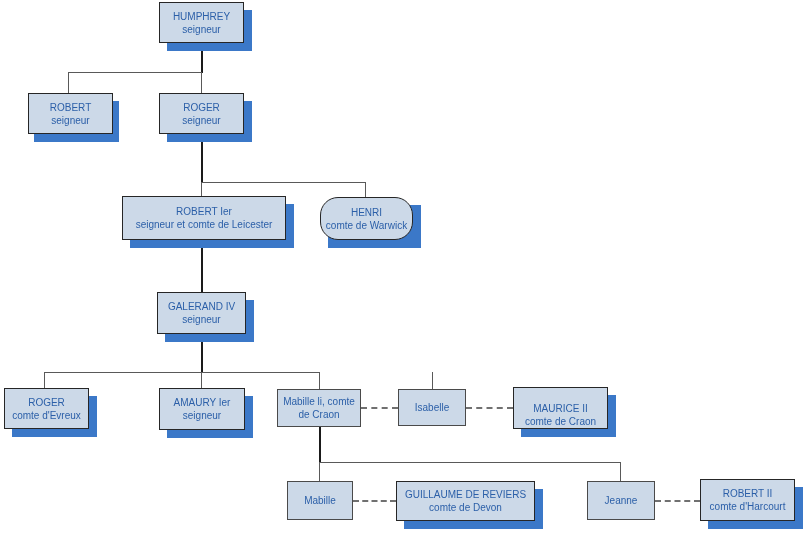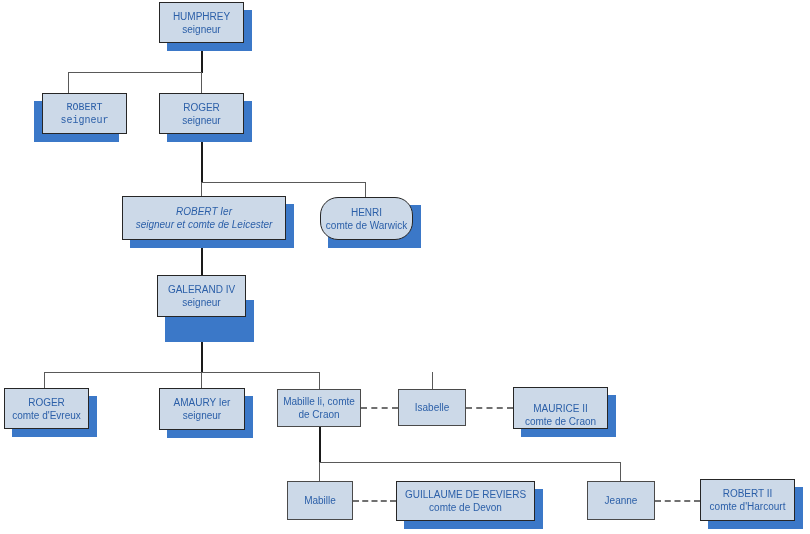--- a/index.html
+++ b/index.html
@@ -99,37 +99,37 @@
       <div class="shadow" style="left: 165px; top: 300px; width: 89px; height: 42px;"></div>
       <div class="shadow" style="left: 12px; top: 396px; width: 85px; height: 41px;"></div>
       <div class="shadow" style="left: 167px; top: 396px; width: 86px; height: 42px;"></div>
       <div class="shadow" style="left: 521px; top: 395px; width: 95px; height: 42px;"></div>
       <div class="shadow" style="left: 404px; top: 489px; width: 139px; height: 40px;"></div>
       <div class="shadow" style="left: 708px; top: 487px; width: 95px; height: 42px;"></div>
       <div class="node dark" style="left: 159px; top: 2px; width: 85px; height: 41px;">
         <span class="l1">HUMPHREY</span>
         <span class="l2">seigneur</span>
       </div>
-      <div class="node dark" style="left: 42px; top: 93px; width: 85px; height: 41px; font-family: Liberation Mono, monospace;">
+      <div class="node dark" style="left: 28px; top: 93px; width: 85px; height: 41px;">
         <span class="l1">ROBERT</span>
         <span class="l2">seigneur</span>
       </div>
       <div class="node dark" style="left: 159px; top: 93px; width: 85px; height: 41px;">
         <span class="l1">ROGER</span>
         <span class="l2">seigneur</span>
       </div>
-      <div class="node dark" style="left: 122px; top: 196px; width: 164px; height: 44px; font-style: italic;">
+      <div class="node dark" style="left: 122px; top: 196px; width: 164px; height: 44px;">
         <span class="l1">ROBERT Ier</span>
         <span class="l2">seigneur et comte de Leicester</span>
       </div>
       <div class="node dark" style="left: 320px; top: 197px; width: 93px; height: 43px; border-radius: 18px;">
         <span class="l1">HENRI</span>
         <span class="l2">comte de Warwick</span>
       </div>
-      <div class="node dark" style="left: 157px; top: 275px; width: 89px; height: 42px;">
+      <div class="node dark" style="left: 157px; top: 292px; width: 89px; height: 42px;">
         <span class="l1">GALERAND IV</span>
         <span class="l2">seigneur</span>
       </div>
       <div class="node dark" style="left: 4px; top: 388px; width: 85px; height: 41px;">
         <span class="l1">ROGER</span>
         <span class="l2">comte d'Evreux</span>
       </div>
       <div class="node dark" style="left: 159px; top: 388px; width: 86px; height: 42px;">
         <span class="l1">AMAURY Ier</span>
         <span class="l2">seigneur</span>

